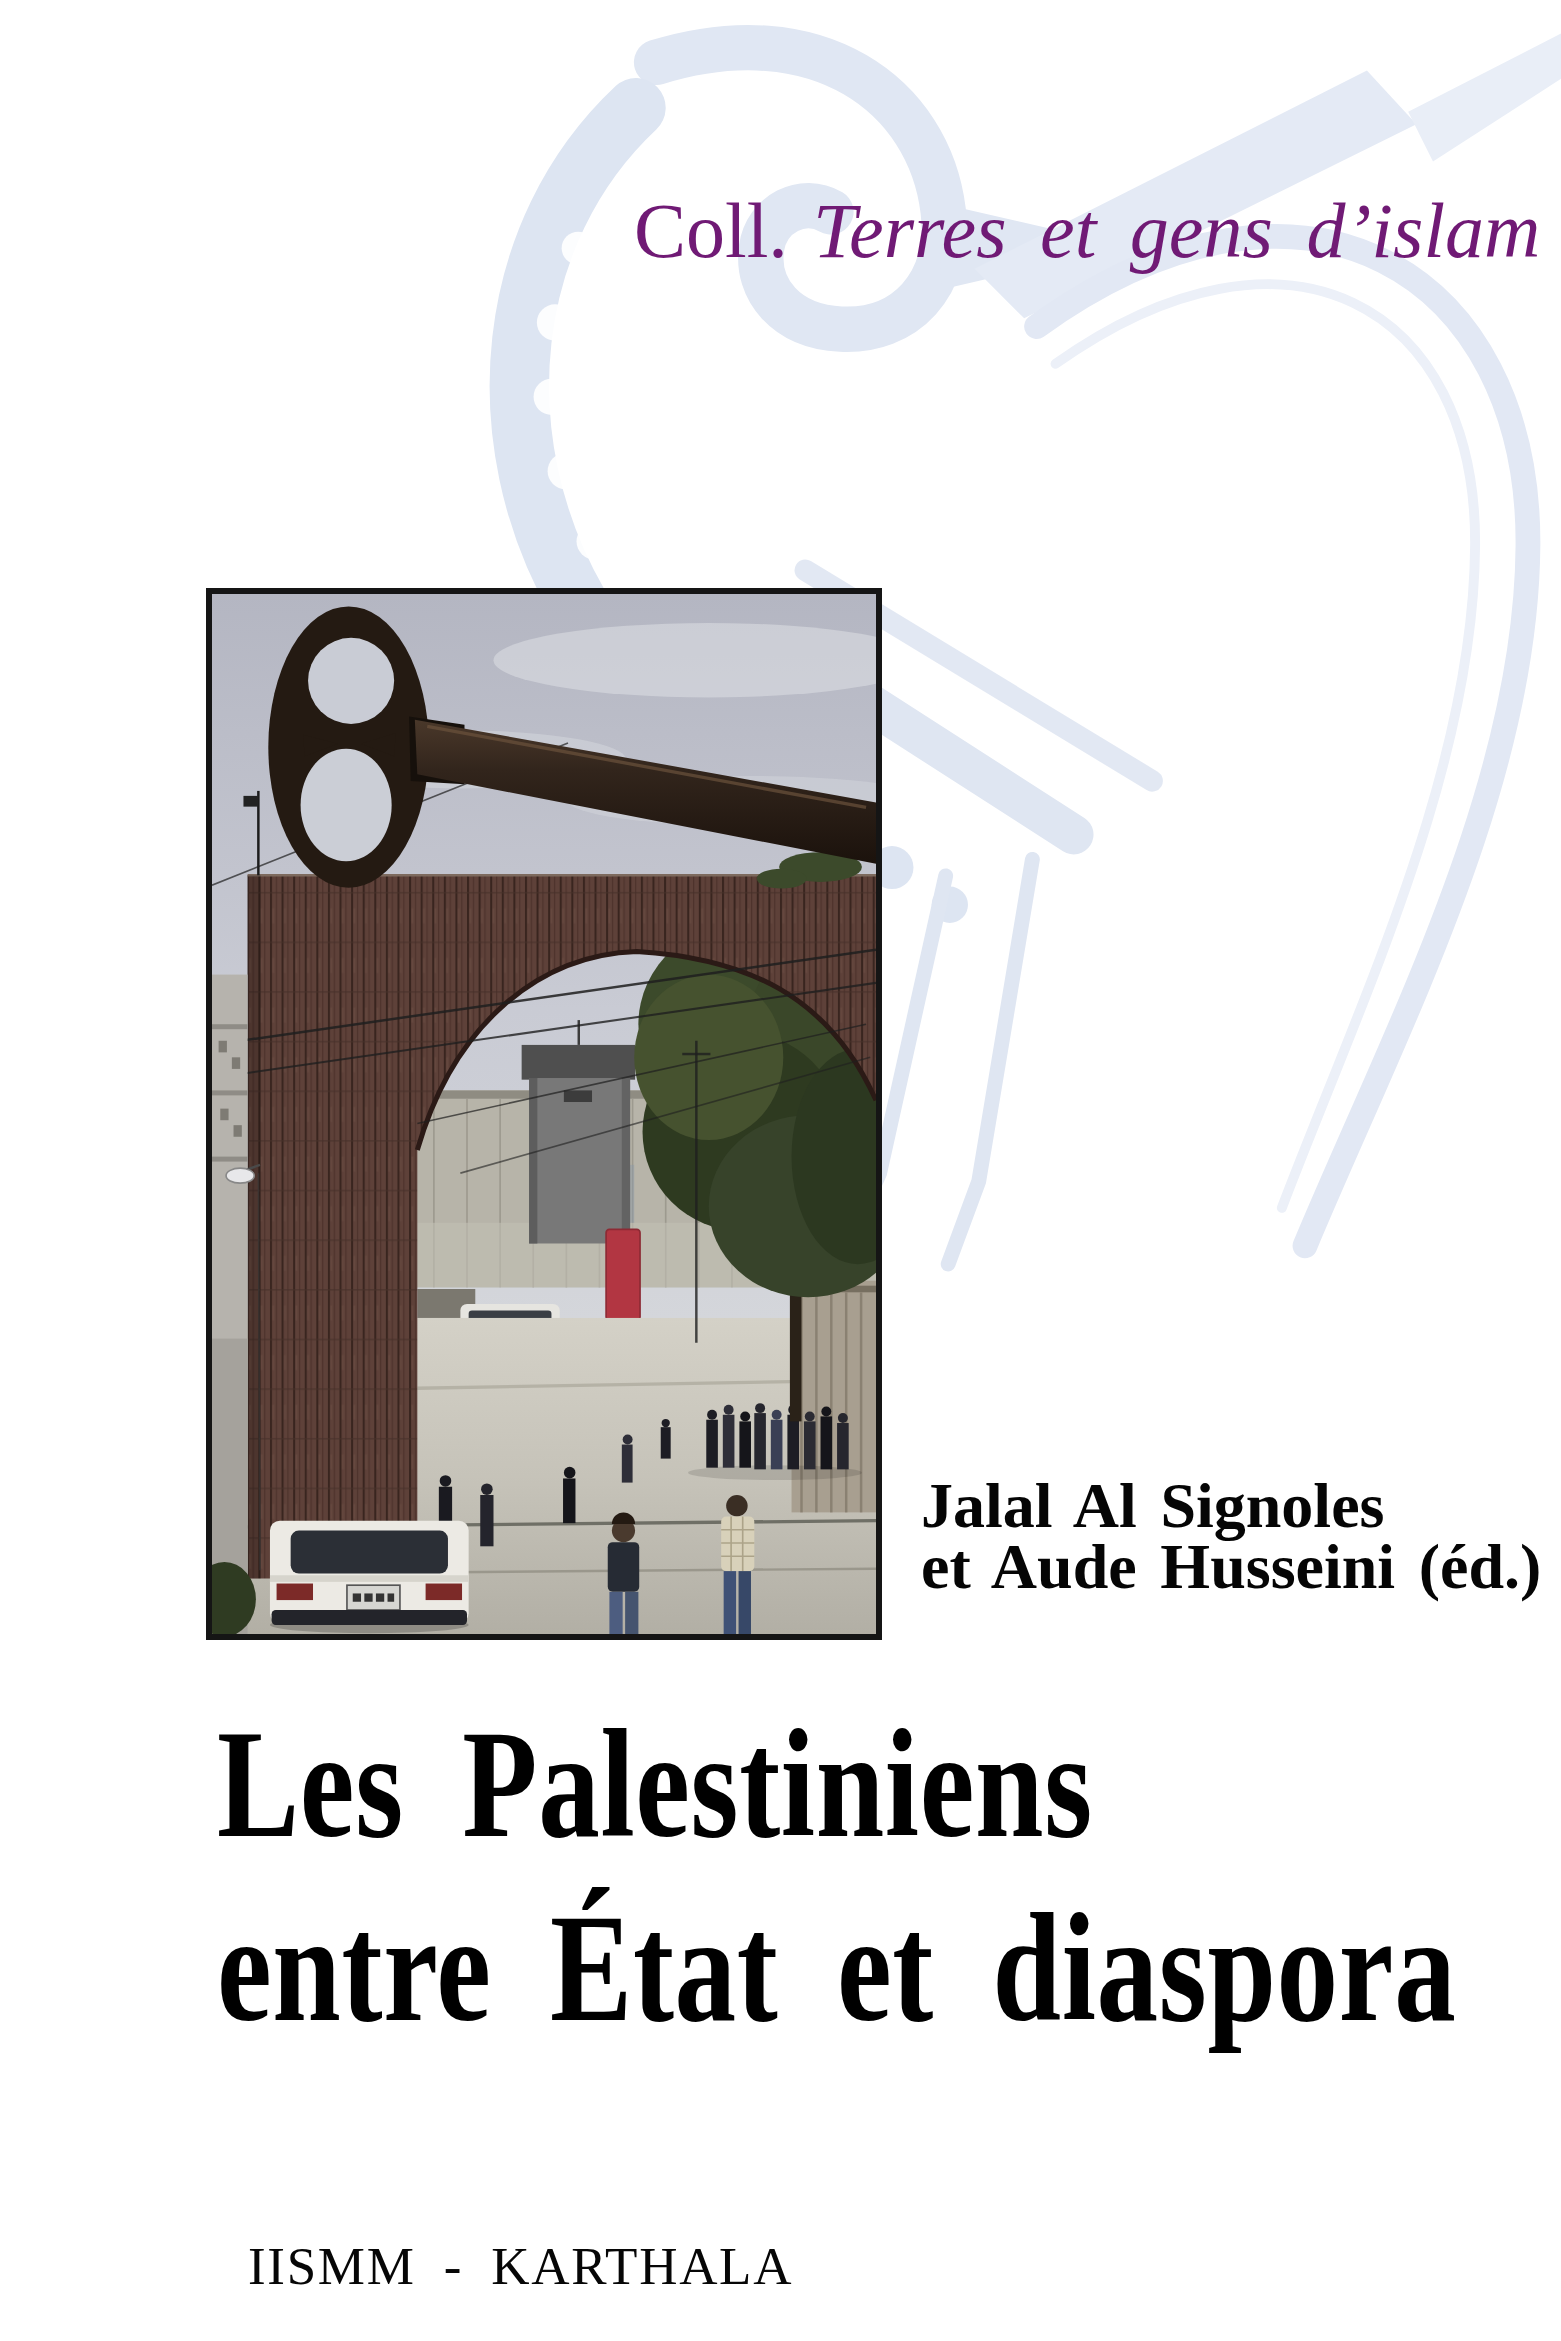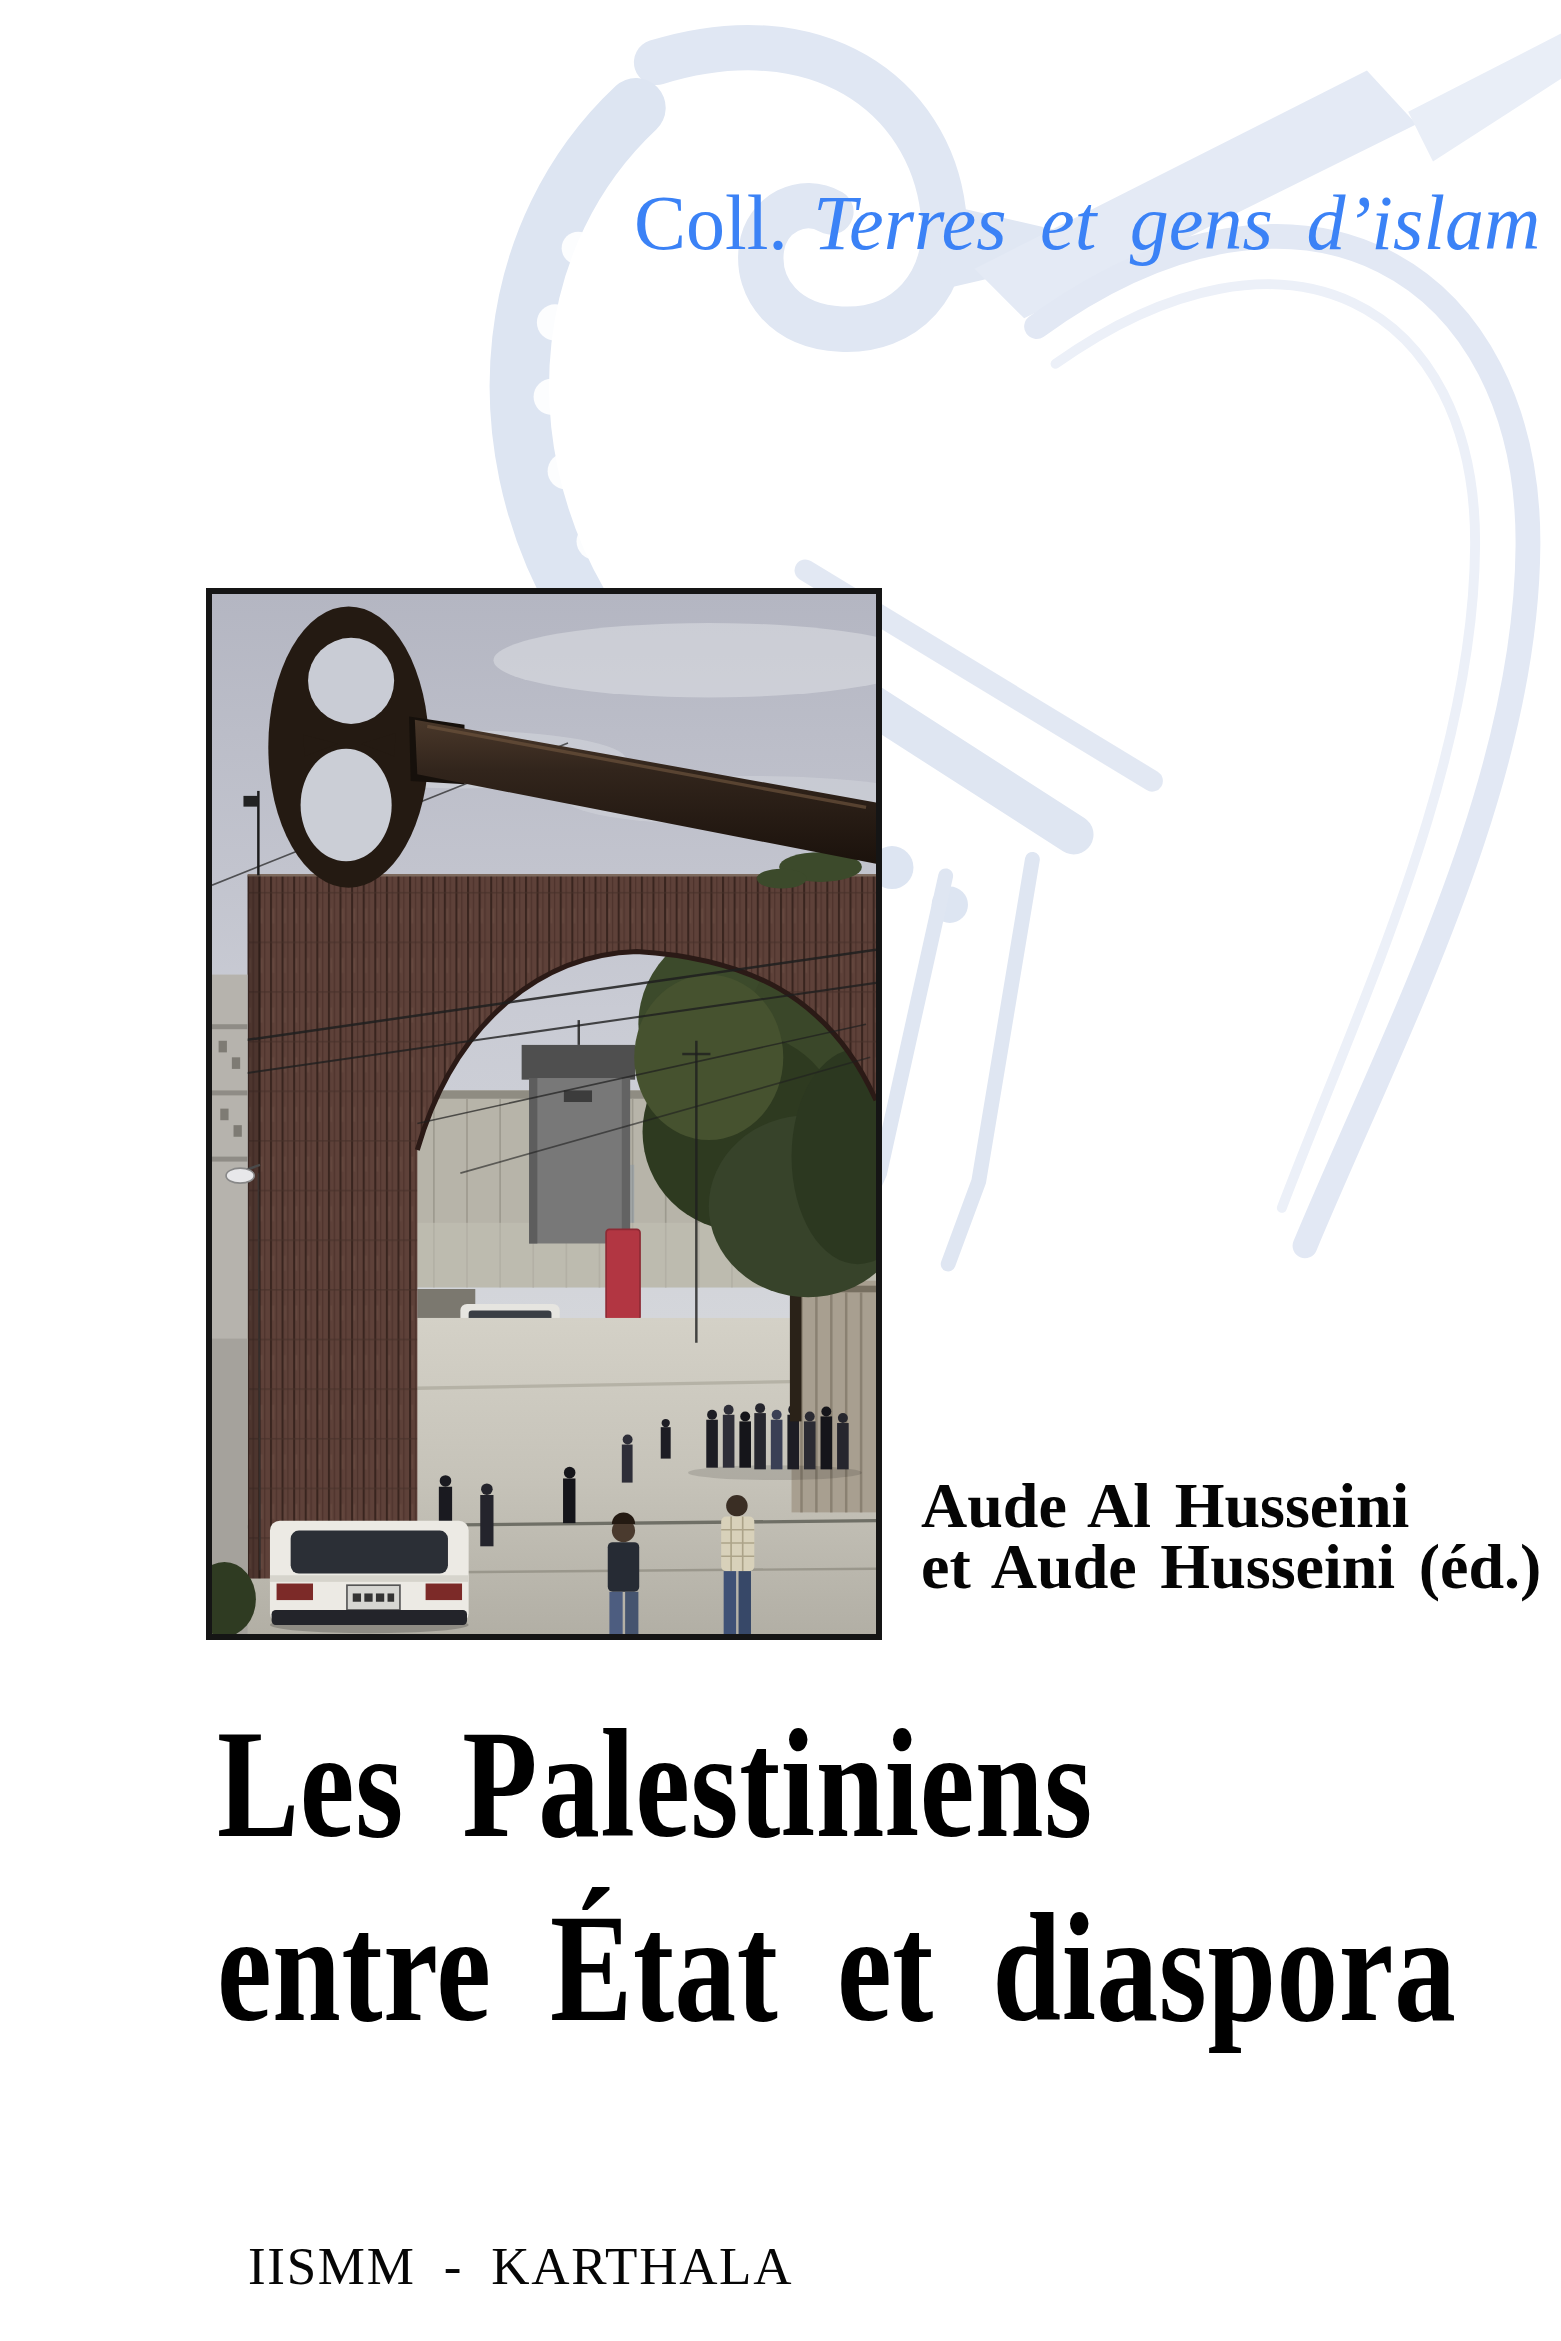--- a/index.html
+++ b/index.html
@@ -2,22 +2,22 @@
 <html style="font-size:13.2px"><head>
 <meta charset="utf-8">
 <style>
   html,body{margin:0;padding:0;background:#888;}
   .page{
     position:relative;width:1561px;height:2342px;background:#ffffff;
     overflow:hidden;font-family:"Liberation Serif","DejaVu Serif",serif;color:#000;
   }
   .watermark{position:absolute;left:0;top:0;z-index:0;}
   .coll-line{
-    position:absolute;left:634px;top:184px;z-index:3;font-size:78px;line-height:78px;
-    white-space:nowrap;color:#3b82f6;
+    position:absolute;left:634px;top:192px;z-index:3;font-size:78px;line-height:78px;
+    white-space:nowrap;color:#701a75;
   }
   .coll-line .ital{font-style:italic;margin-left:25px;word-spacing:0.18em;}
   .photo{
     position:absolute;left:206px;top:588px;width:676px;height:1052px;margin:0;
     border:6.6px solid #151515;box-sizing:border-box;z-index:2;background:#c6c9d3;
   }
   .photo svg{display:block;width:100%;height:100%;}
   .authors{
     position:absolute;left:921px;top:1475px;z-index:3;font-size:64px;line-height:61px;
     font-weight:600;white-space:nowrap;word-spacing:0.12em;color:#050505;
@@ -313,21 +313,21 @@
         <rect x="170" y="1208" width="10" height="10" fill="#333333"></rect>
         <rect x="184" y="1208" width="10" height="10" fill="#333333"></rect>
         <rect x="198" y="1208" width="10" height="10" fill="#333333"></rect>
         <rect x="212" y="1208" width="8" height="10" fill="#333333"></rect>
         <rect x="72" y="1228" width="236" height="18" rx="5" fill="#23242a"></rect>
       </g>
     </svg>
   </figure>
 
   <div class="authors">
-    <div>Aude Al Husseini</div>
+    <div>Jalal Al Signoles</div>
     <div>et Aude Husseini (éd.)</div>
   </div>
 
   <h1 class="title">
     <span class="tline">Les Palestiniens</span>
     <span class="tline">entre État et diaspora</span>
   </h1>
 
 
   <div class="publisher">IISMM - KARTHALA</div>

